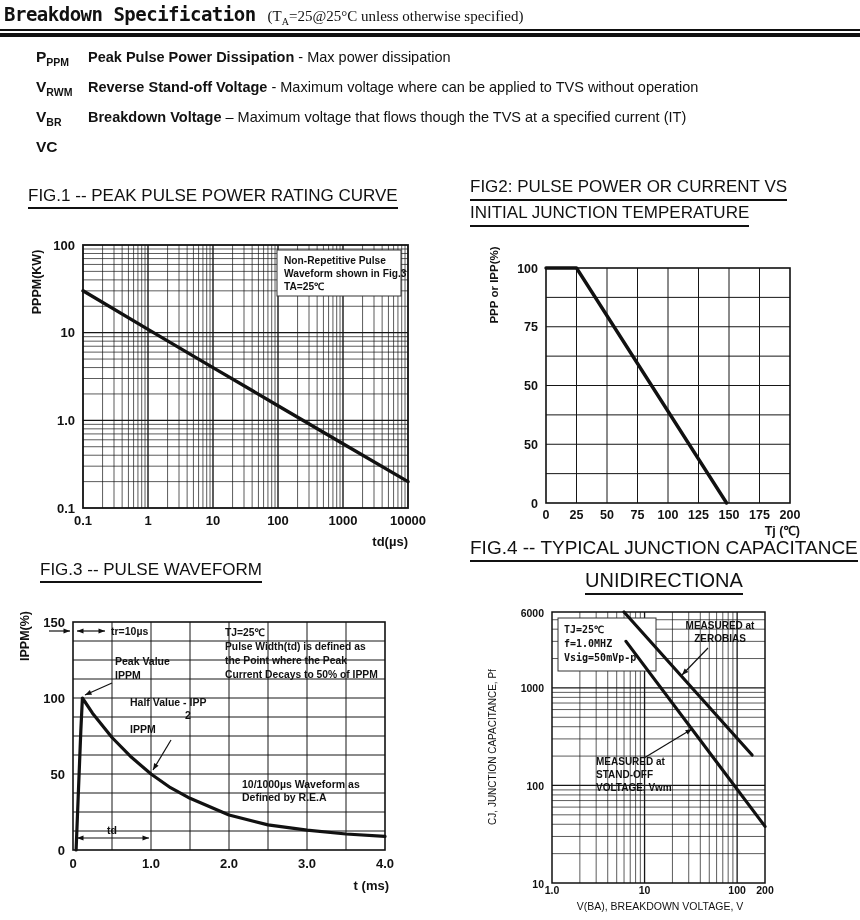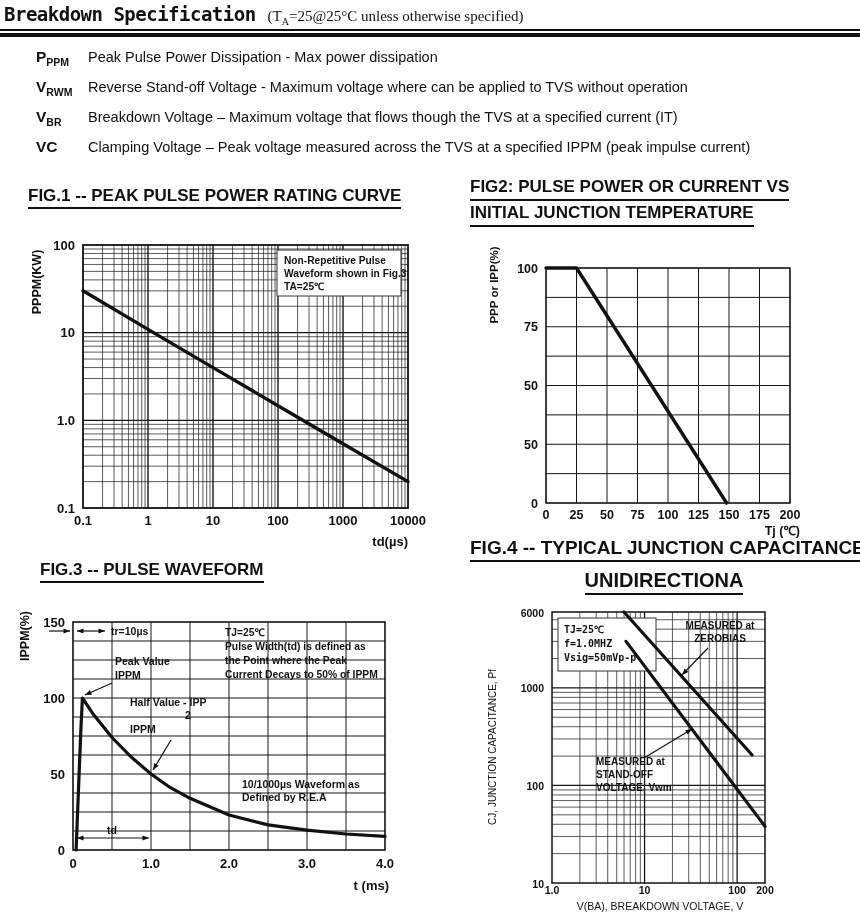--- a/index.html
+++ b/index.html
@@ -9,23 +9,23 @@
   .header{position:absolute;left:4px;top:3px;white-space:nowrap;}
   .h-title{font-family:"DejaVu Sans Mono",monospace;font-weight:700;font-size:19px;letter-spacing:-0.5px;}
   .h-sub{font-size:15px;margin-left:12px;font-family:Liberation Serif, serif;}
   .h-sub sub{font-size:10px;}
   .rule-thin{position:absolute;left:0;top:29px;width:860px;height:2px;background:#111;}
   .rule-thick{position:absolute;left:0;top:33px;width:860px;height:4px;background:#111;}
   .defs{position:absolute;left:36px;top:48px;width:810px;}
   .def-row{display:flex;margin-bottom:7px;font-size:14.5px;line-height:18px;}
   .def-sym{width:52px;flex:none;font-weight:700;font-size:15.5px;}
   .def-sym sub{font-size:10.5px;font-weight:700;}
-  .def-term{font-weight:400;}
+  .def-term{font-weight:700;}
   .def-desc{margin-left:4px;}
-  .fig-title{position:absolute;font-weight:700;font-size:17px;white-space:nowrap;}
+  .fig-title{position:absolute;font-weight:400;font-size:17px;white-space:nowrap;}
   .fig-title .u{border-bottom:2.5px solid #111;padding-bottom:1px;display:inline-block;}
   .chart{position:absolute;}
 </style>
 </head>
 <body>
 
 <div class="page">
 
   <div class="header">
     <span class="h-title">Breakdown Specification</span><span class="h-sub"><span>(T</span><sub>A</sub><span>=25@25°C unless otherwise specified)</span></span>
@@ -41,21 +41,20 @@
     <div class="def-row">
       <span class="def-sym"><span>V</span><sub>RWM</sub></span>
       <span class="def-text"><span class="def-term">Reverse Stand-off Voltage</span><span class="def-desc">- Maximum voltage where can be applied to TVS without operation</span></span>
     </div>
     <div class="def-row">
       <span class="def-sym"><span>V</span><sub>BR</sub></span>
       <span class="def-text"><span class="def-term">Breakdown Voltage</span><span class="def-desc">– Maximum voltage that flows though the TVS at a specified current (IT)</span></span>
     </div>
     <div class="def-row">
       <span class="def-sym"><span>VC</span><sub></sub></span>
-      <span class="def-text"><span class="def-term">Clamping Voltage</span><span class="def-desc">– Peak voltage measured across the TVS at a specified IPPM (peak impulse current)</span></span>
     </div>
   </div>
 
   <div class="fig-title" style="left:28px;top:186px"><span class="u">FIG.1 -- PEAK PULSE POWER RATING CURVE</span></div>
   <svg id="fig1" class="chart" style="left:25px;top:228px" width="420" height="325">
       <g>
         <line x1="77.56694971815878" y1="17" x2="77.56694971815878" y2="280" stroke="#161616" stroke-width="0.7"></line>
         <line x1="89.01288155677807" y1="17" x2="89.01288155677807" y2="280" stroke="#161616" stroke-width="0.7"></line>
         <line x1="97.13389943631756" y1="17" x2="97.13389943631756" y2="280" stroke="#161616" stroke-width="0.7"></line>
         <line x1="103.43305028184122" y1="17" x2="103.43305028184122" y2="280" stroke="#161616" stroke-width="0.7"></line>

